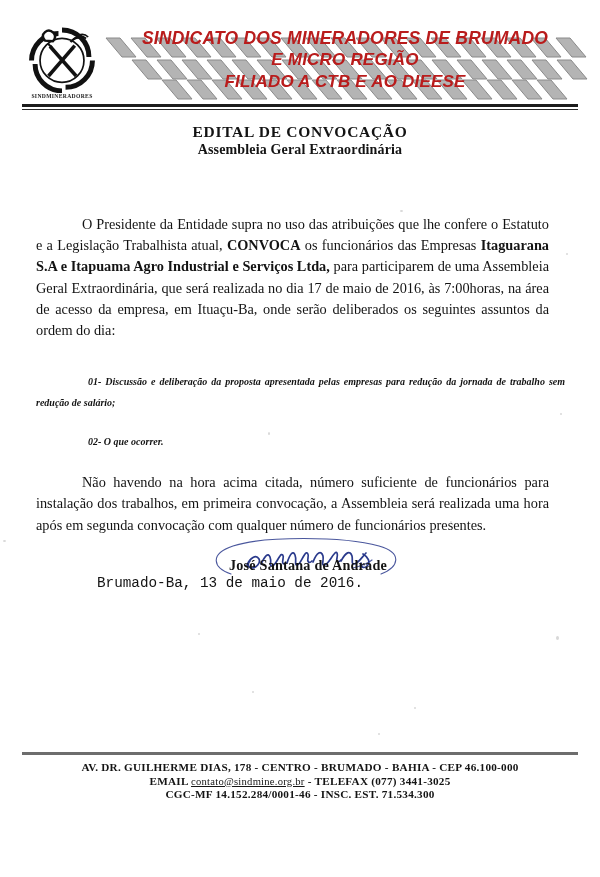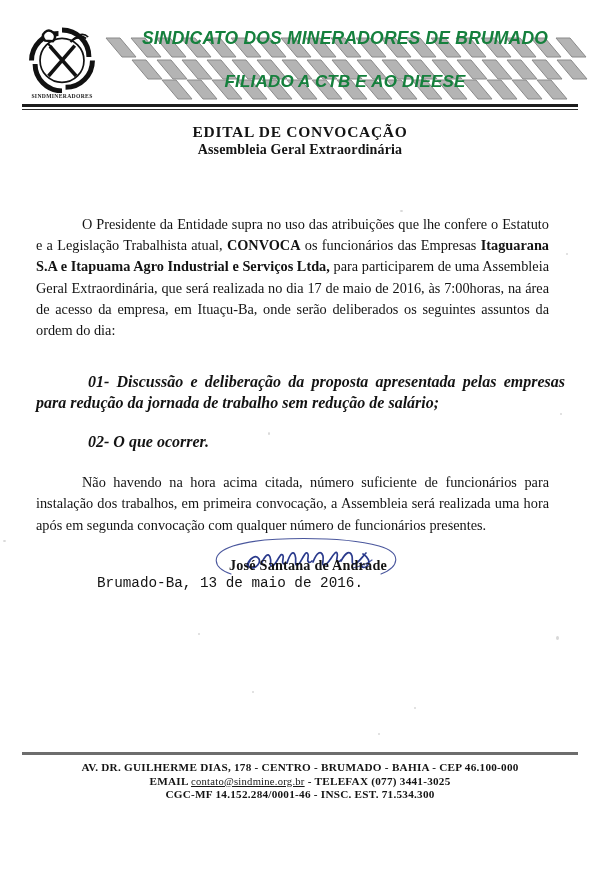--- a/index.html
+++ b/index.html
@@ -60,21 +60,21 @@
     width: 490px; height: 82px;
   }
   .banner-text {
     position: absolute;
     left: 0; top: 0;
     width: 490px; height: 82px;
     text-align: center;
     font-family: "Liberation Sans", sans-serif;
     font-weight: bold;
     font-style: italic;
-    color: #15803d;
+    color: #b91c1c;
     letter-spacing: 0.2px;
   }
   .bl1 { position:absolute; top: 6px;  left: 0; width: 490px; font-size: 17.5px; }
   .bl2 { position:absolute; top: 28px; left: 0; width: 490px; font-size: 17px; }
   .bl3 { position:absolute; top: 50px; left: 0; width: 490px; font-size: 17px; }
 
   
   .rule-thick {
     position: absolute;
     left: 22px;
@@ -126,21 +126,21 @@
     text-justify: inter-word;
     font-size: 14.3px;
     line-height: 21.2px;
     text-indent: 46px;
   }
   p.para b { font-weight: bold; }
 
   .item {
     margin: 0;
     text-align: justify;
-    font-size: 16px;
+    font-size: 10px;
     line-height: 21px;
     font-weight: bold;
     font-style: italic;
     text-indent: 52px;
   }
   .gap-a { height: 30px; }
   .gap-b { height: 18px; }
   .gap-c { height: 20px; }
   .gap-d { height: 22px; }
 
@@ -329,20 +329,21 @@
             <use href="#chev" x="275" y="0"></use>
           <use href="#chev" x="300" y="0"></use>
             <use href="#chev" x="325" y="0"></use>
           <use href="#chev" x="350" y="0"></use>
             <use href="#chev" x="375" y="0"></use>
         </g>
       </svg>
 
       <div class="banner-text">
         <div class="bl1">SINDICATO DOS MINERADORES DE BRUMADO</div>
+        <div class="bl2">E MICRO REGIÃO</div>
         <div class="bl3">FILIADO A CTB E AO DIEESE</div>
       </div>
     </div>
   </div>
 
   <div class="rule-thick" style="top:104px;"></div>
   <div class="rule-thin" style="top:109px;"></div>
 
   <div class="doc-title">
     <div class="t1">EDITAL DE CONVOCAÇÃO</div>

